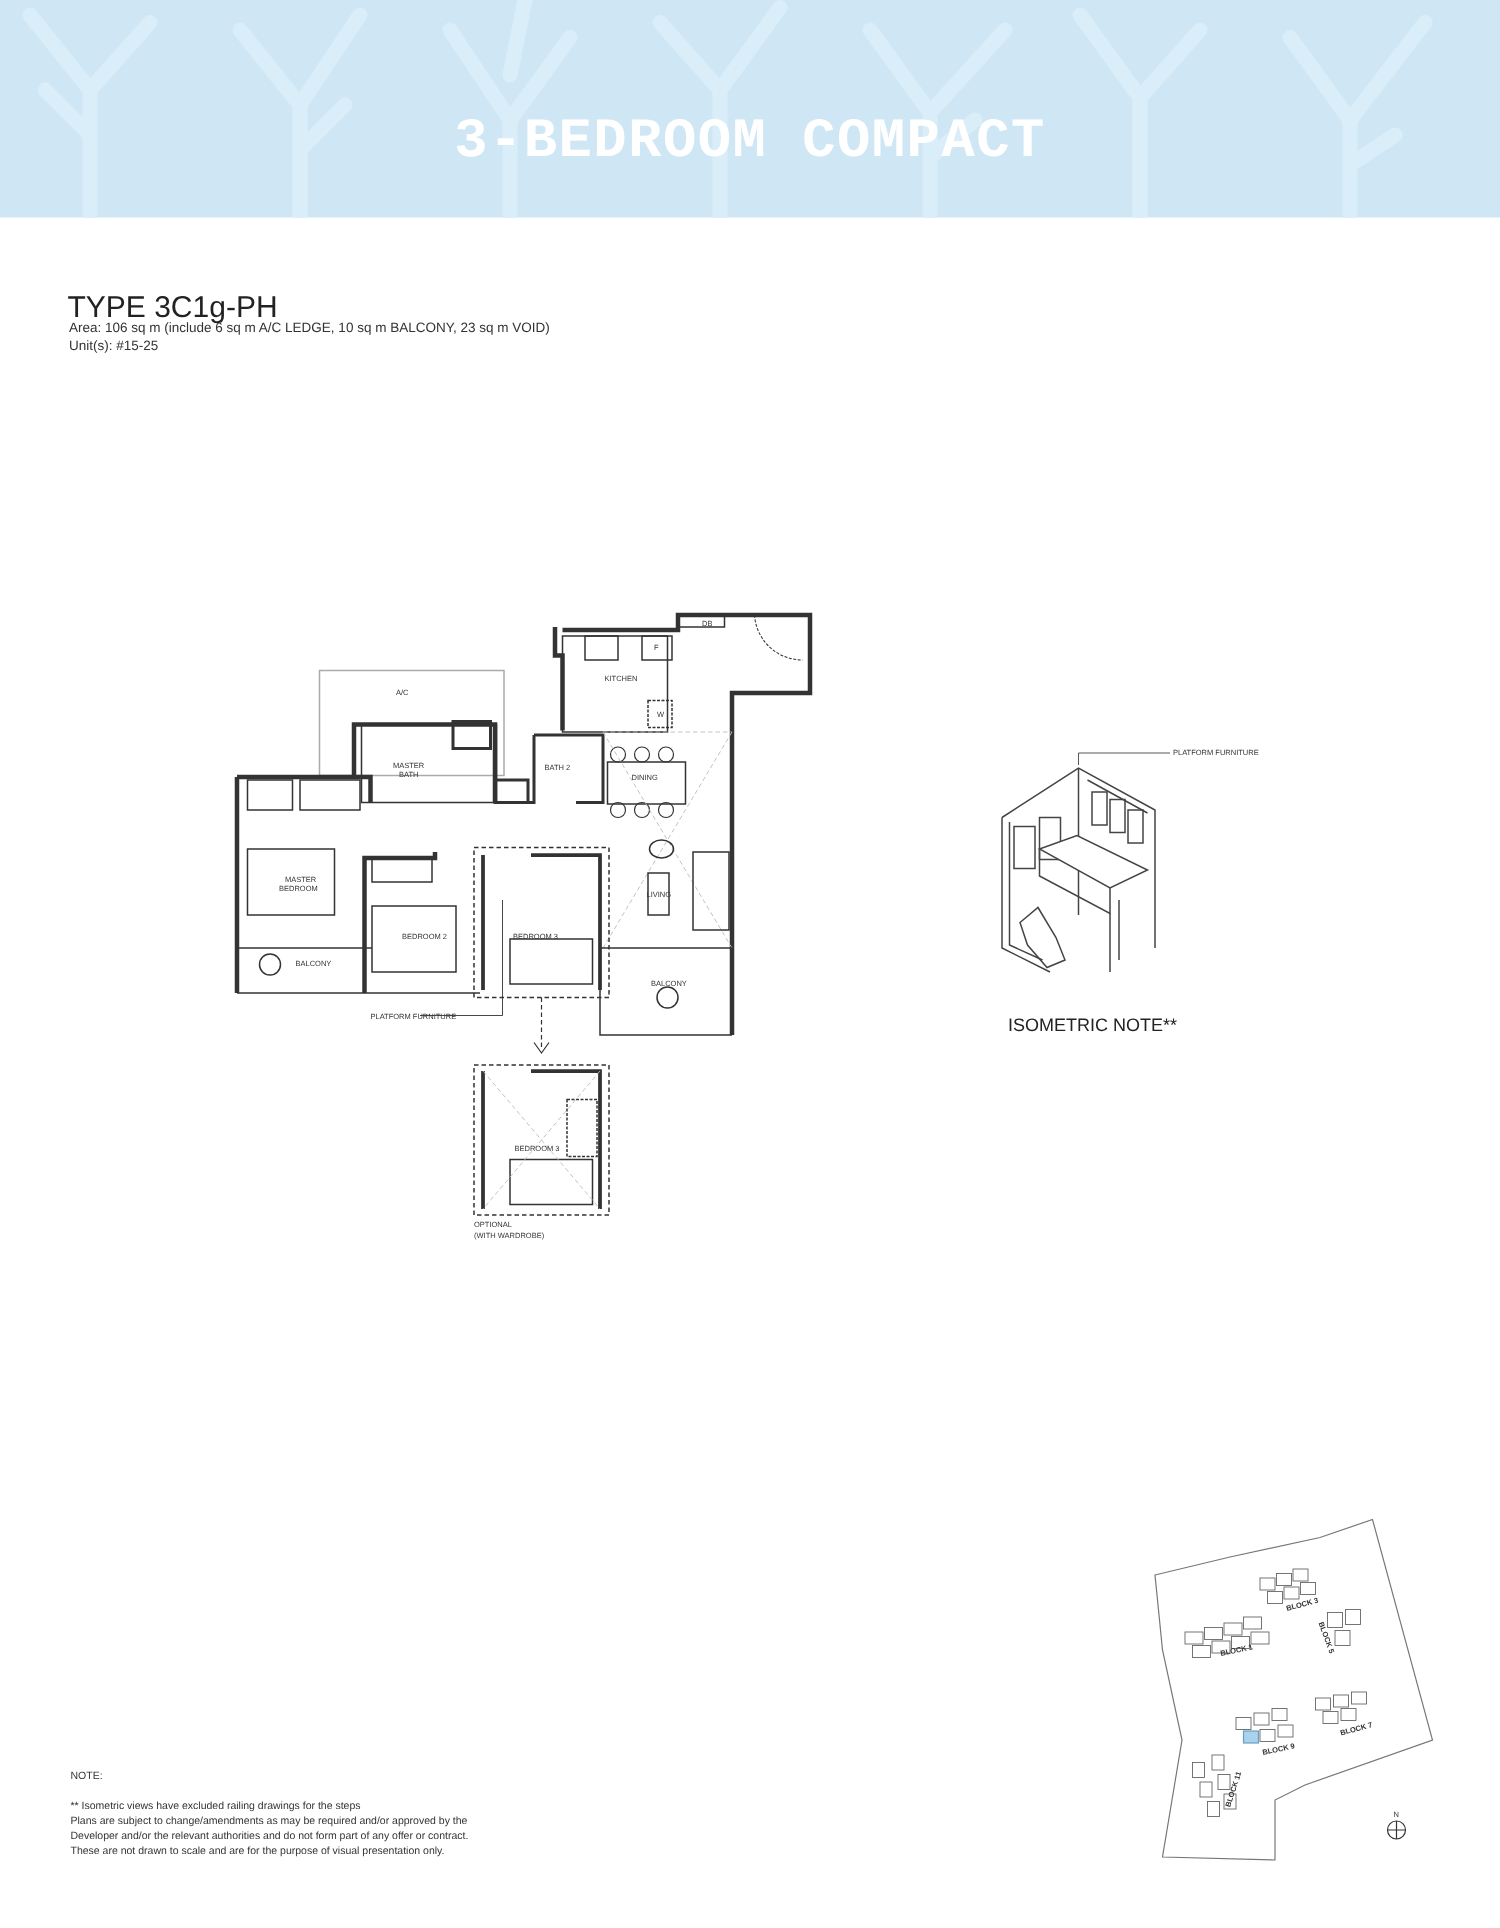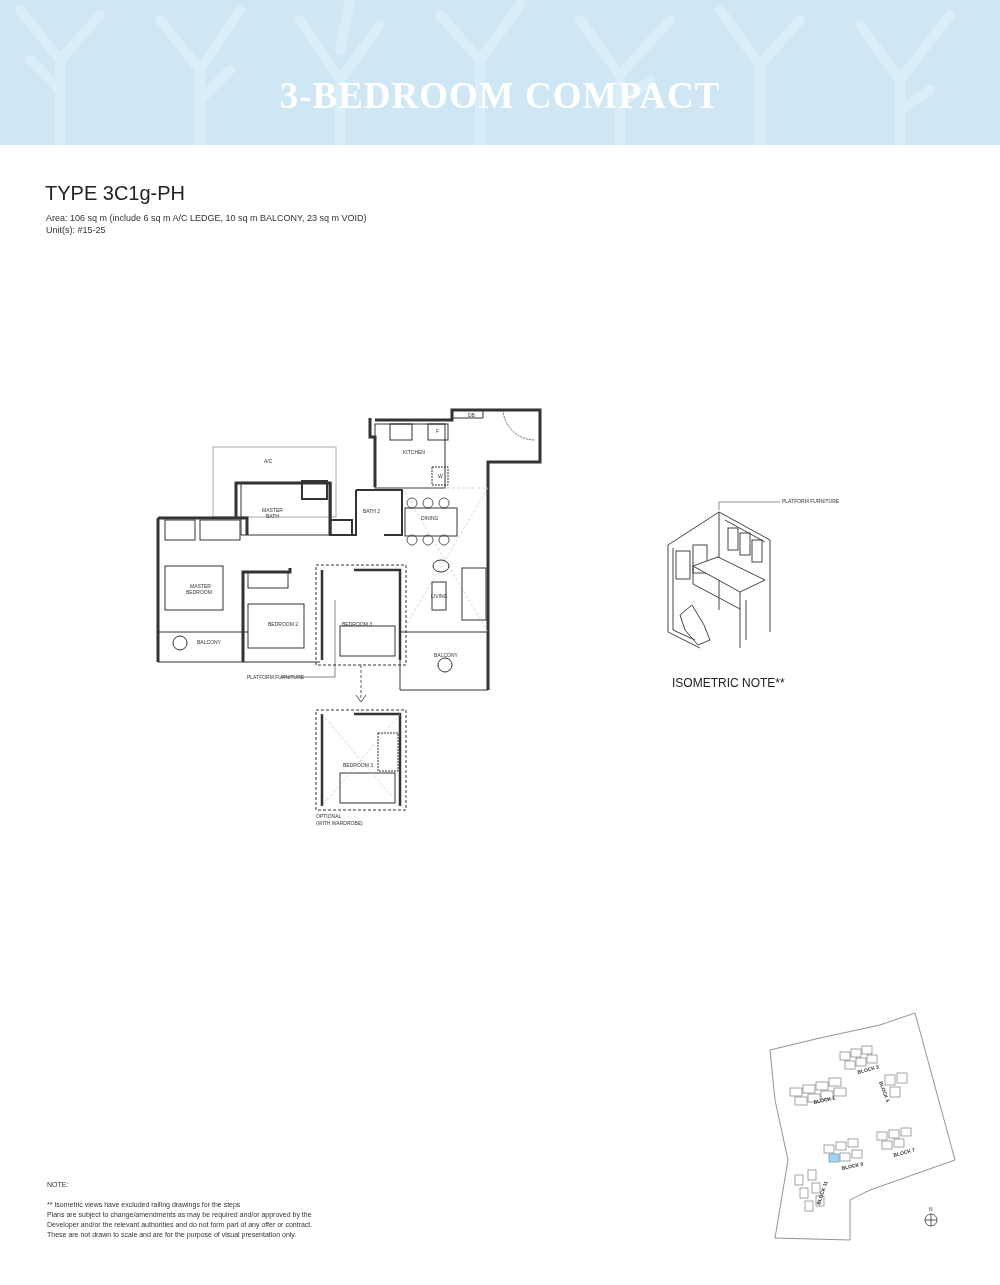--- a/index.html
+++ b/index.html
@@ -1,20 +1,20 @@
 <!DOCTYPE html>
 <html><head>
 <meta charset="utf-8">
 <style>
   html, body { margin:0; padding:0; }
   body { width:1000px; height:1285px; background:#ffffff; position:relative; overflow:hidden; font-family:"Liberation Sans", sans-serif; color:#222; }
   .banner { position:absolute; left:0; top:0; width:1000px; height:145px; background:#cfe7f5; overflow:hidden; }
   .banner svg.trees { position:absolute; left:0; top:0; }
-  .banner-title { position:absolute; left:0; top:74px; width:1000px; text-align:center; color:#ffffff; font-family:Liberation Serif, serif; font-weight:bold; font-size:37px; letter-spacing:1px; }
-  .type-title { position:absolute; left:45px; top:182px; font-size:20px; color:#222; }
+  .banner-title { position:absolute; left:0; top:74px; width:1000px; text-align:center; color:#ffffff; font-family:Liberation Mono, monospace; font-weight:bold; font-size:37px; letter-spacing:1px; }
+  .type-title { position:absolute; left:45px; top:194px; font-size:20px; color:#222; }
   .area { position:absolute; left:46px; top:213px; font-size:9px; color:#333;text-align:center; }
   .units { position:absolute; left:46px; top:225px; font-size:9px; color:#333; }
   .plan { position:absolute; left:0; top:0; }
   .lbl { font-family:"Liberation Sans", sans-serif; font-size:5px; fill:#333; }
   .iso-title { position:absolute; left:672px; top:676px; font-size:12px; color:#222; }
   .note-head { position:absolute; left:47px; top:1181px; font-size:7px; color:#333; }
   .note-line { position:absolute; left:47px; font-size:7px; color:#333; white-space:nowrap; }
 </style>
 </head>
 <body>

